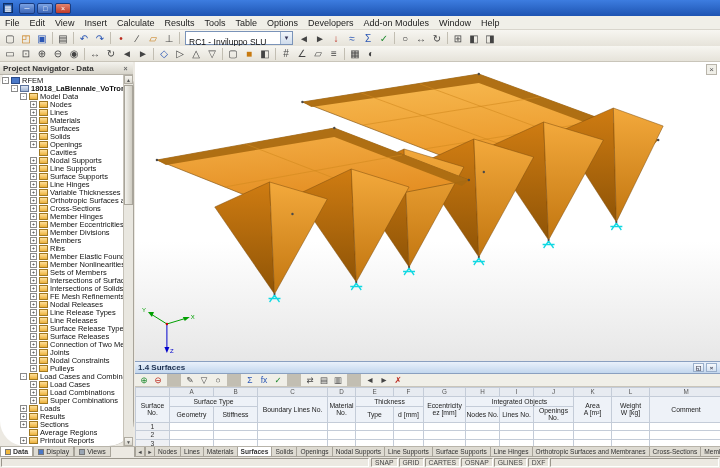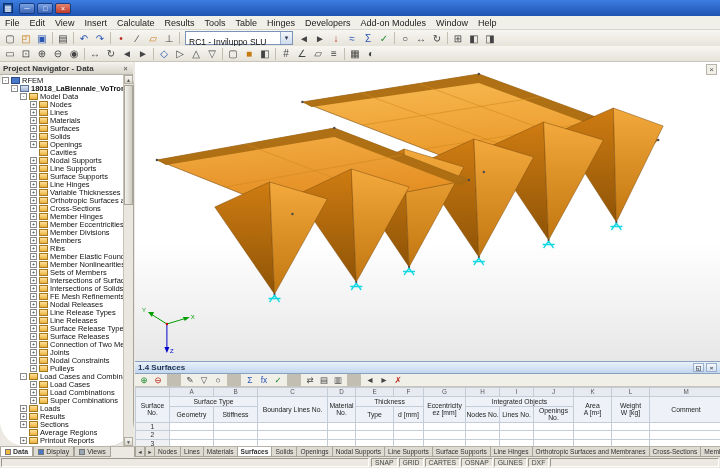--- a/index.html
+++ b/index.html
@@ -129,21 +129,21 @@
   <div class="menubar">
 
   <span class="menu-item">File</span>
       <span class="menu-item">Edit</span>
       <span class="menu-item">View</span>
       <span class="menu-item">Insert</span>
       <span class="menu-item">Calculate</span>
       <span class="menu-item">Results</span>
       <span class="menu-item">Tools</span>
       <span class="menu-item">Table</span>
-      <span class="menu-item">Hinges</span>
+      <span class="menu-item">Options</span>
       <span class="menu-item">Developers</span>
       <span class="menu-item">Add-on Modules</span>
       <span class="menu-item">Window</span>
       <span class="menu-item">Help</span>
     </div>
 
   <div class="tb tb1">
     <span style="display:flex;align-items:center;">
 
     <span class="tbtn">▢</span>

